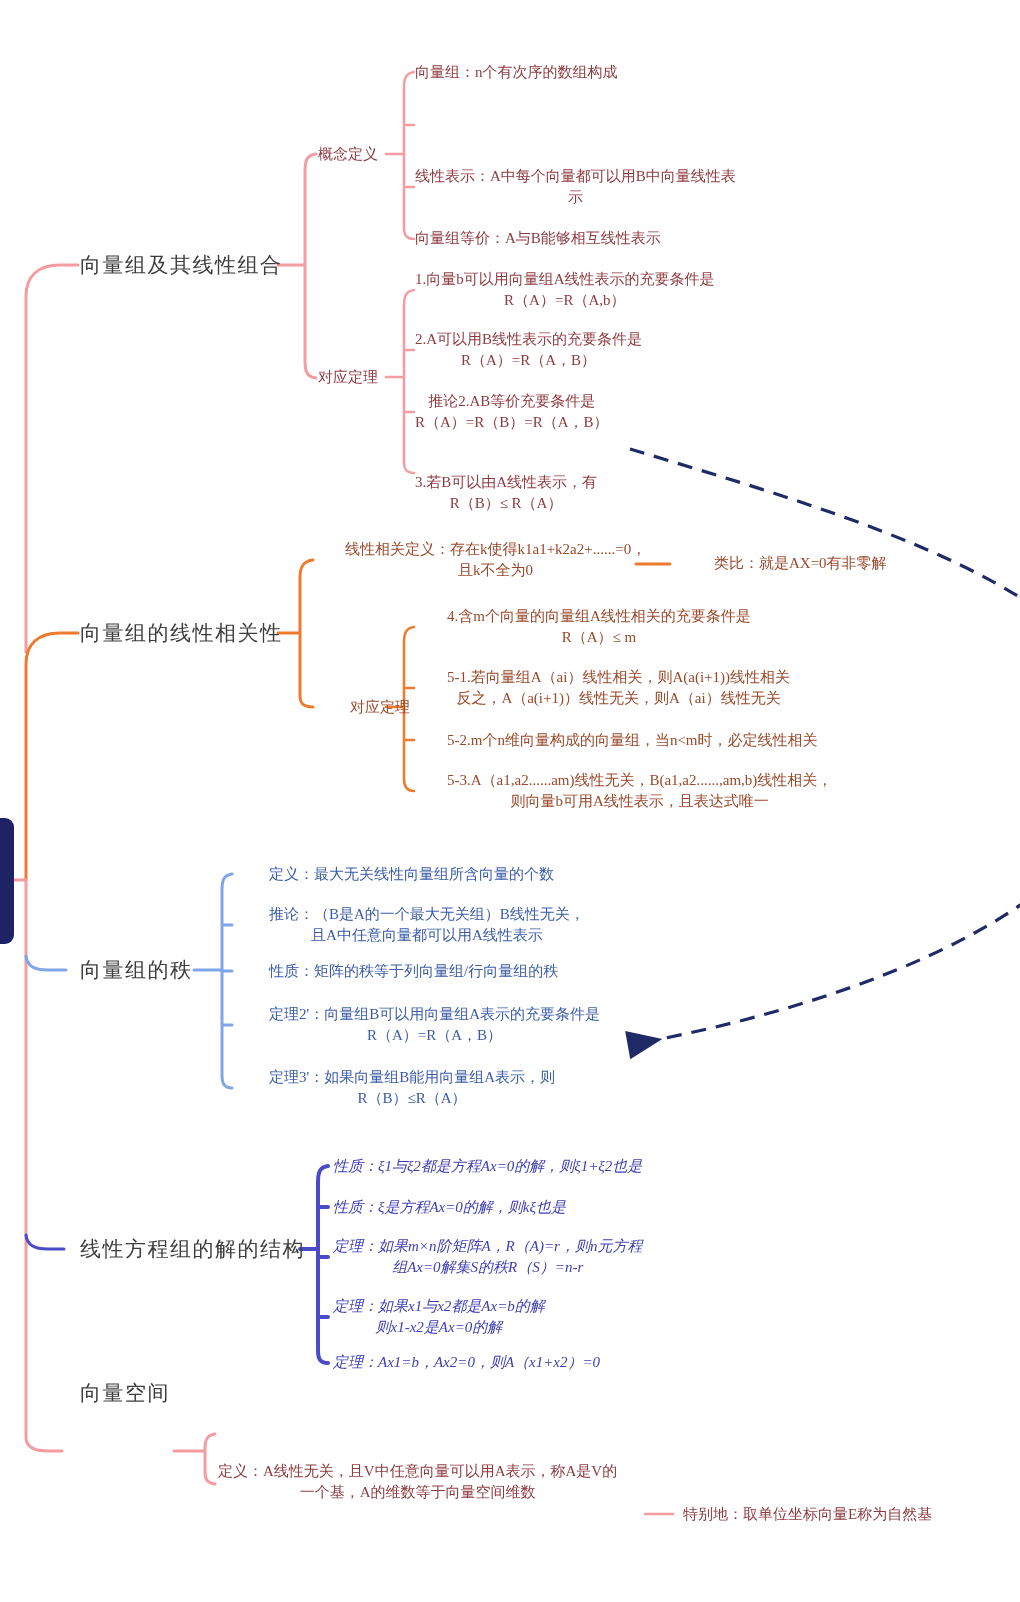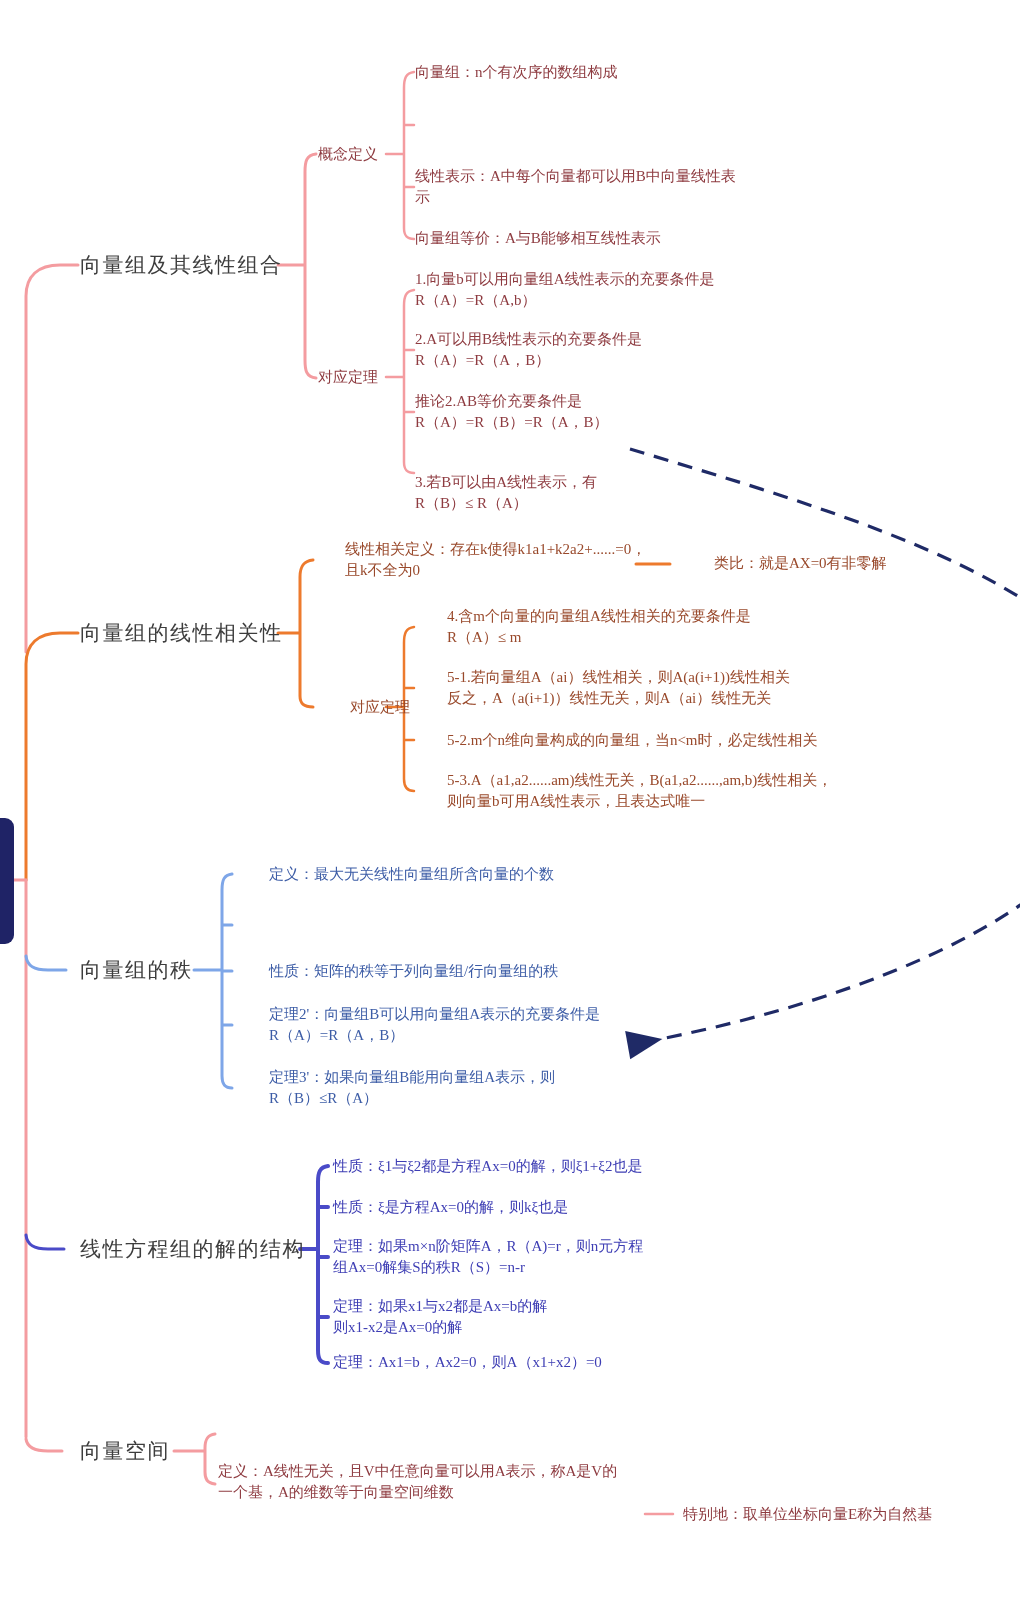--- a/index.html
+++ b/index.html
@@ -7,26 +7,26 @@
     --orange:#ED7A2D; --obrown:#99492B;
     --lblue:#7EA6E8; --blue:#3C5CA6;
     --indigo:#4A4BC8; --itext:#3E3EB4;
     --title:#3D3D3D; --navy:#1F2366; --arrow:#1F2A66; --bg:#FFFFFF;
   }
   html,body{margin:0;padding:0;}
   body{background:var(--bg);}
   .canvas{position:relative;width:1020px;height:1602px;background:var(--bg);overflow:hidden;
           font-family:"Liberation Serif","DejaVu Serif",serif;}
   svg.layer{position:absolute;left:0;top:0;}
-  .node{position:absolute;font:15px/21px "Liberation Serif","DejaVu Serif",serif;white-space:pre-line;}
+  .node{position:absolute;font:15px/21px "Liberation Serif","DejaVu Serif",serif;white-space:pre-line;text-align:center;}
   .title{position:absolute;font:21px/28px "Liberation Sans","DejaVu Sans",sans-serif;color:var(--title);letter-spacing:1.5px;white-space:nowrap;}
   .t-maroon{color:var(--maroon);}
   .t-obrown{color:var(--obrown);margin-left:32px;}
   .t-blue{color:var(--blue);margin-left:36px;}
-  .t-indigo{color:var(--itext);}
+  .t-indigo{color:var(--itext);font-style:italic;}
 </style>
 </head>
 <body>
 
 <div class="canvas">
 
   <svg class="layer" width="1020" height="1602" viewBox="0 0 1020 1602">
     <defs>
       <marker id="arrw" orient="auto" markerWidth="13" markerHeight="11" refX="10" refY="5.5">
         <path d="M12 1 L1 5.5 L12 10 z" fill="#1F2A66"></path>
@@ -58,21 +58,21 @@
 
     <path d="M630 449 C850 515 1128 595 1128 745 C1128 898 868 1002 634 1044" stroke="#1F2A66" stroke-width="3.2" fill="none" stroke-dasharray="15 10" marker-end="url(#arrw)"></path>
 
     <rect x="-16" y="818" width="30" height="126" rx="9" fill="#1F2366"></rect>
   </svg>
 
   <div class="title" style="left:80px;top:251px">向量组及其线性组合</div>
   <div class="title" style="left:80px;top:619px">向量组的线性相关性</div>
   <div class="title" style="left:80px;top:956px">向量组的秩</div>
   <div class="title" style="left:80px;top:1235px">线性方程组的解的结构</div>
-  <div class="title" style="left:80px;top:1437px">向量空间</div>
+  <div class="title" style="left:80px;top:1379px">向量空间</div>
 
   <div class="node t-maroon" style="left:318px;top:144px">概念定义</div>
   <div class="node t-maroon" style="left:318px;top:367px">对应定理</div>
   <div class="node t-maroon" style="left:415px;top:62px">向量组：n个有次序的数组构成</div>
   <div class="node t-maroon" style="left:415px;top:166px">线性表示：A中每个向量都可以用B中向量线性表
 示</div>
   <div class="node t-maroon" style="left:415px;top:228px">向量组等价：A与B能够相互线性表示</div>
   <div class="node t-maroon" style="left:415px;top:269px">1.向量b可以用向量组A线性表示的充要条件是
 R（A）=R（A,b）</div>
   <div class="node t-maroon" style="left:415px;top:329px">2.A可以用B线性表示的充要条件是
@@ -88,20 +88,22 @@
   <div class="node t-obrown" style="left:318px;top:697px">对应定理</div>
   <div class="node t-obrown" style="left:415px;top:606px">4.含m个向量的向量组A线性相关的充要条件是
 R（A）≤ m</div>
   <div class="node t-obrown" style="left:415px;top:667px">5-1.若向量组A（ai）线性相关，则A(a(i+1))线性相关
 反之，A（a(i+1)）线性无关，则A（ai）线性无关</div>
   <div class="node t-obrown" style="left:415px;top:730px">5-2.m个n维向量构成的向量组，当n&lt;m时，必定线性相关</div>
   <div class="node t-obrown" style="left:415px;top:770px">5-3.A（a1,a2......am)线性无关，B(a1,a2......,am,b)线性相关，
 则向量b可用A线性表示，且表达式唯一</div>
 
   <div class="node t-blue" style="left:233px;top:864px">定义：最大无关线性向量组所含向量的个数</div>
+  <div class="node t-blue" style="left:233px;top:904px">推论：（B是A的一个最大无关组）B线性无关，
+且A中任意向量都可以用A线性表示</div>
   <div class="node t-blue" style="left:233px;top:961px">性质：矩阵的秩等于列向量组/行向量组的秩</div>
   <div class="node t-blue" style="left:233px;top:1004px">定理2'：向量组B可以用向量组A表示的充要条件是
 R（A）=R（A，B）</div>
   <div class="node t-blue" style="left:233px;top:1067px">定理3'：如果向量组B能用向量组A表示，则
 R（B）≤R（A）</div>
 
   <div class="node t-indigo" style="left:333px;top:1156px">性质：ξ1与ξ2都是方程Ax=0的解，则ξ1+ξ2也是</div>
   <div class="node t-indigo" style="left:333px;top:1197px">性质：ξ是方程Ax=0的解，则kξ也是</div>
   <div class="node t-indigo" style="left:333px;top:1236px">定理：如果m×n阶矩阵A，R（A)=r，则n元方程
 组Ax=0解集S的秩R（S）=n-r</div>

